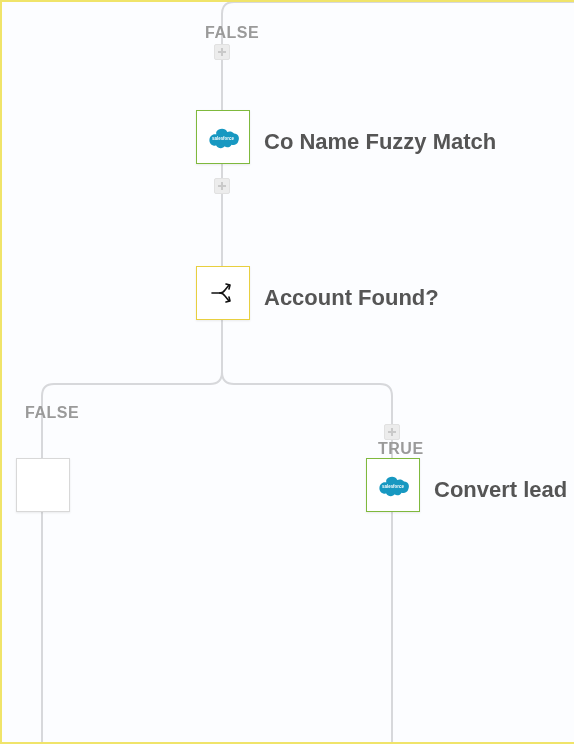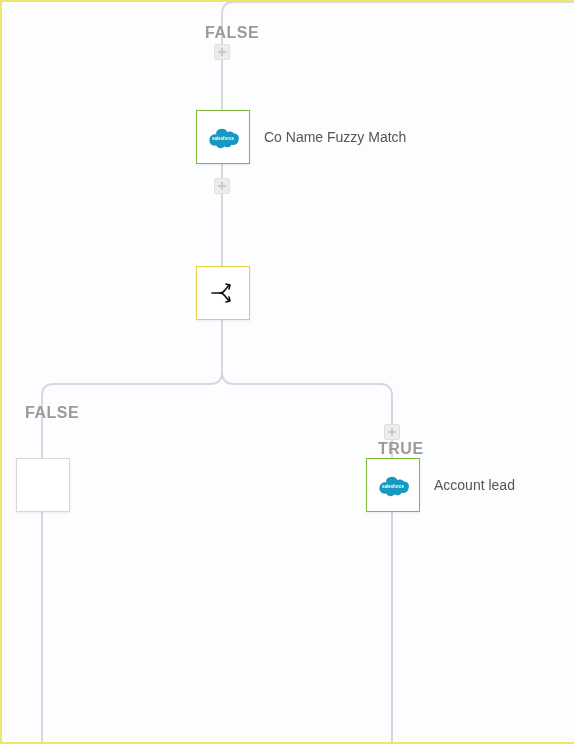--- a/index.html
+++ b/index.html
@@ -1,21 +1,21 @@
 <!DOCTYPE html>
 <html><head>
 <meta charset="utf-8">
 <style>
   html,body{margin:0;padding:0;width:574px;height:744px;background:#fcfdff;font-family:"Helvetica Neue",Arial,sans-serif;color:#555;}
   #canvas{position:relative;width:574px;height:744px;border-top:2px solid #f0e46a;border-bottom:2px solid #f0e46a;border-left:2px solid #f0e46a;box-sizing:border-box;overflow:hidden;}
   .node-box{position:absolute;width:52px;height:52px;background:#fff;display:flex;align-items:center;justify-content:center;box-shadow:0 1px 2px rgba(0,0,0,0.08);}
   .node-box.sf{border:1px solid #7fb93d;}
   .node-box.branch{border:1px solid #e8cf3f;}
   .node-box.empty{border:1px solid #d8d8d8;}
-  .node-label{position:absolute;font-size:14px;color:#555;font-weight:400;}
+  .node-label{position:absolute;font-size:22px;color:#555;font-weight:700;}
   .branch-label{position:absolute;font-size:16px;color:#9a9a9a;letter-spacing:0.5px;font-weight:600;}
   .addbtn{position:absolute;width:14px;height:14px;background:#ececec;border:1px solid #e1e1e1;border-radius:2px;display:flex;align-items:center;justify-content:center;}
   .addbtn:before,.addbtn:after{content:"";position:absolute;background:#c9c9c9;}
   .addbtn:before{width:8px;height:2px;}
   .addbtn:after{width:2px;height:8px;}
   svg.connectors{position:absolute;top:0;left:0;}
   .sf-icon{width:34px;height:24px;}
   .branch-icon{width:30px;height:30px;}
 </style>
 </head>
@@ -60,28 +60,29 @@
     <svg class="branch-icon" viewBox="0 0 30 30">
       <g fill="none" stroke="#111" stroke-width="1.6" stroke-linecap="round" stroke-linejoin="round">
         <path d="M4 15 L12 15"></path>
         <path d="M12 15 Q15 15 17 12 L21 7"></path>
         <path d="M12 15 Q15 15 17 18 L21 23"></path>
         <path d="M18 6 L22 7 L21 11"></path>
         <path d="M18 24 L22 23 L21 19"></path>
       </g>
     </svg>
   </div>
+  <span class="node-label" style="left:262px;top:283px;">Account Found?</span>
 
   <span class="branch-label" style="left:23px;top:402px;">FALSE</span>
   <span class="branch-label" style="left:376px;top:402px;margin-top:36px;">TRUE</span>
   <div class="addbtn" style="left:382px;top:422px;"></div>
 
   <div class="node-box empty" style="left:14px;top:456px;"></div>
 
   <div class="node-box sf" style="left:364px;top:456px;">
     <svg class="sf-icon" viewBox="0 0 40 28">
       <path fill="#1798c1" d="M12 8c3-5 11-5 13 0 2-1 6-1 8 2 5 0 7 5 5 9-1 4-5 5-8 4-1 3-6 4-8 2-2 3-8 3-10-1-4 1-8-2-8-6 0-5 4-8 8-7z"></path>
       <text x="20" y="17" text-anchor="middle" font-size="5.2" fill="#fff" font-family="Arial" font-weight="bold">salesforce</text>
     </svg>
   </div>
-  <span class="node-label" style="left:432px;top:475px;">Account lead</span>
+  <span class="node-label" style="left:432px;top:475px;">Convert lead</span>
 
 </div>
 
 </body></html>

